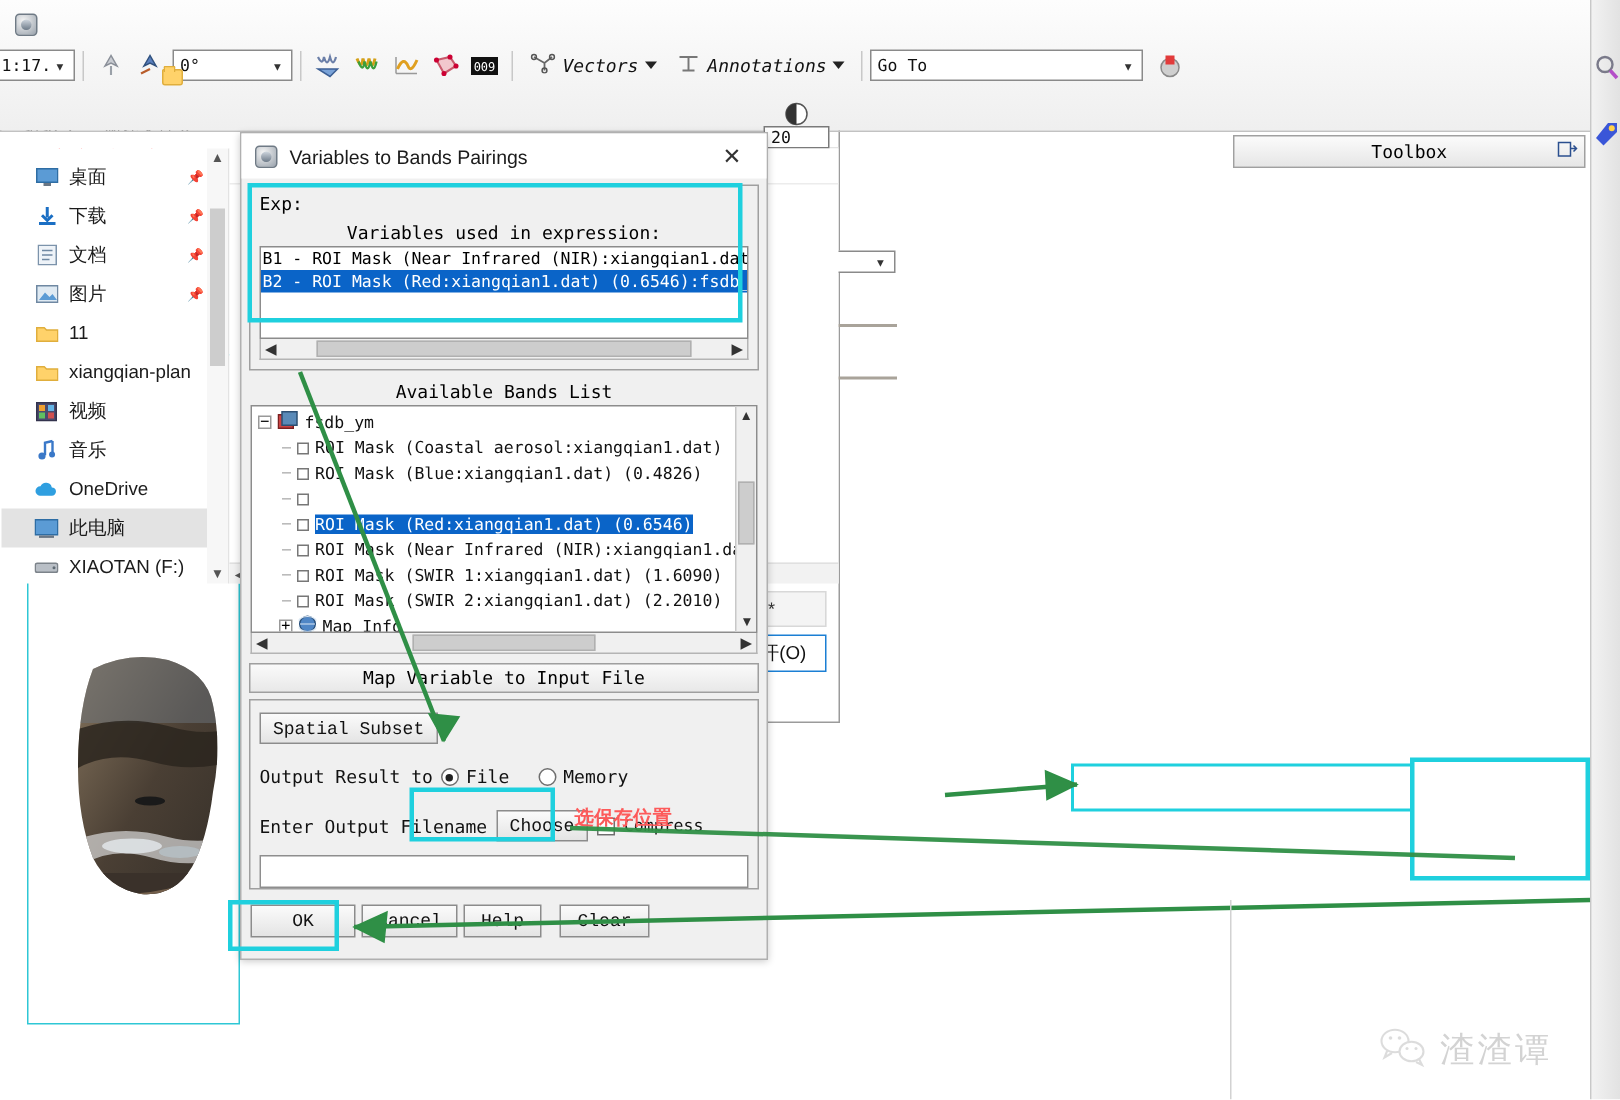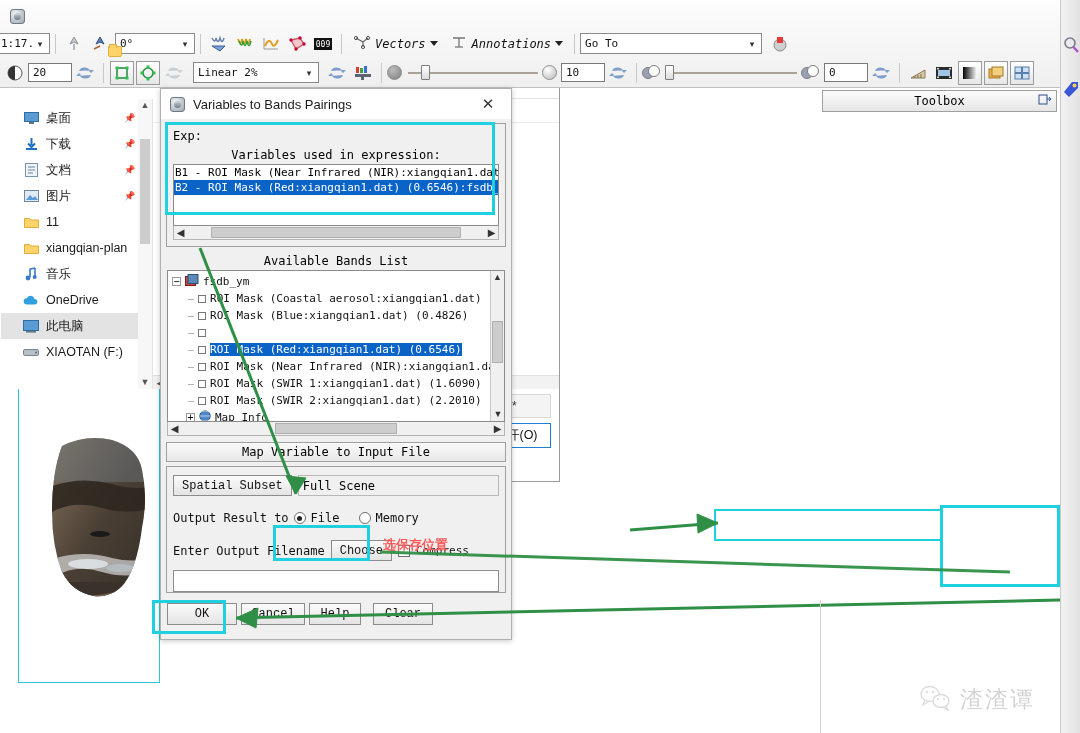--- a/index.html
+++ b/index.html
@@ -13,21 +13,21 @@
     position:relative;
   }
   
   #app-toolbar {
     position:absolute; left:0; top:0; width:1060px; height:88px;
     background:linear-gradient(#fdfdfd,#efefef);
     border-bottom:1px solid #c2c2c2;
   }
   .tbrow { position:absolute; left:0; width:100%; height:29px; display:flex; align-items:center; padding-left:2px; }
   .tbrow.r1 { top:29px; }
-  .tbrow.r2 { top:58px; }
+  .tbrow.r2 { top:68px;flex-direction:column; }
   .combo {
     height:21px; border:1px solid #8a8a8a; background:#fff;
     display:flex; align-items:center; padding:0 2px 0 4px;
     font-family:"DejaVu Sans Mono", monospace; font-size:11px; color:#111;
     position:relative;
   }
   .combo .cv { flex:1; white-space:nowrap; overflow:hidden; }
   .combo .carat { width:14px; text-align:center; color:#333; font-size:9px; font-family:"Liberation Sans",sans-serif;}
   .numbox {
     height:19px; width:44px; border:1px solid #7a7a7a; background:#fff;
@@ -539,20 +539,32 @@
           <div class="nav-item">
             <span style="display: inline-flex; width: 16px; justify-content: center;">
               <svg width="15" height="12" viewBox="0 0 15 12">
                 <path d="M0.5 2.5 h5 l1.5 1.5 h7.5 v7.5 h-14 z" fill="#ffd26a" stroke="#e0ae3c"></path>
               </svg>
             </span>
             <span style="white-space: nowrap; overflow: hidden;">xiangqian-plan</span>
           </div>
           <div class="nav-item">
             <span style="display: inline-flex; width: 16px; justify-content: center;">
+              <svg width="14" height="13" viewBox="0 0 14 13">
+                <rect x="0.5" y="0.5" width="13" height="12" fill="#4a4a6e" stroke="#33334d"></rect>
+                <rect x="2" y="2" width="4" height="4" fill="#f0a030"></rect>
+                <rect x="8" y="2" width="4" height="4" fill="#64b4e6"></rect>
+                <rect x="2" y="7" width="4" height="4" fill="#60c060"></rect>
+                <rect x="8" y="7" width="4" height="4" fill="#d05050"></rect>
+              </svg>
+            </span>
+            <span style="white-space: nowrap; overflow: hidden;">视频</span>
+          </div>
+          <div class="nav-item">
+            <span style="display: inline-flex; width: 16px; justify-content: center;">
               <svg width="12" height="14" viewBox="0 0 12 14">
                 <path d="M10 1 v8.5" stroke="#3a78c8" stroke-width="1.6" fill="none"></path>
                 <path d="M10 1 l-5 1.2 v8.3" stroke="#3a78c8" stroke-width="1.6" fill="none"></path>
                 <circle cx="3" cy="11" r="2.4" fill="#3a78c8"></circle>
                 <circle cx="9.7" cy="10" r="2" fill="#3a78c8"></circle>
               </svg>
             </span>
             <span style="white-space: nowrap; overflow: hidden;">音乐</span>
           </div>
           <div class="nav-item">
@@ -768,21 +780,20 @@
     <span class="arw">◀</span>
     <span class="thumb" style="width:122px;"></span>
     <span class="arw">▶</span>
   </div>
 
   <div class="headerbar" style="margin-top:6px;">Map Variable to Input File</div>
 
   <div class="grp" style="height:127px;padding:8px 6px;">
     <div style="display:flex;align-items:center;gap:6px;">
       <div class="btn" style="height:21px;padding:0 8px;">Spatial Subset</div>
-      <div style="flex:1;height:21px;border:1px solid #b8b8b8;background:#f0f0f0;font-family:'DejaVu Sans Mono',monospace;font-size:12px;line-height:20px;padding-left:4px;">Full Scene</div>
     </div>
     <div style="display:flex;align-items:center;gap:5px;margin-top:15px;">
       <span class="mono" style="font-size:12px;">Output Result to</span>
       <span class="radio on"></span>
       <span class="mono" style="font-size:12px;">File</span>
       <span class="radio" style="margin-left:14px;"></span>
       <span class="mono" style="font-size:12px;">Memory</span>
     </div>
     <div style="display:flex;align-items:center;gap:6px;margin-top:15px;">
       <span class="mono" style="font-size:12px;">Enter Output Filename</span>

